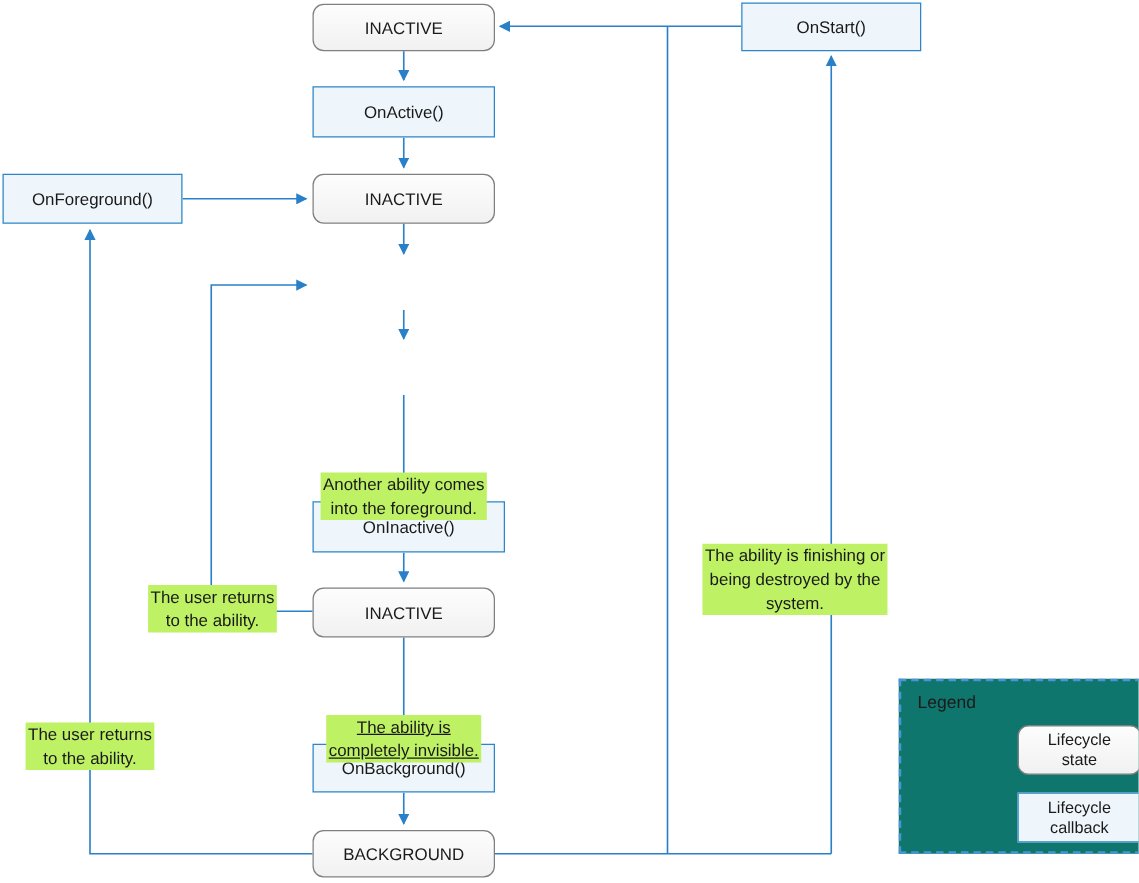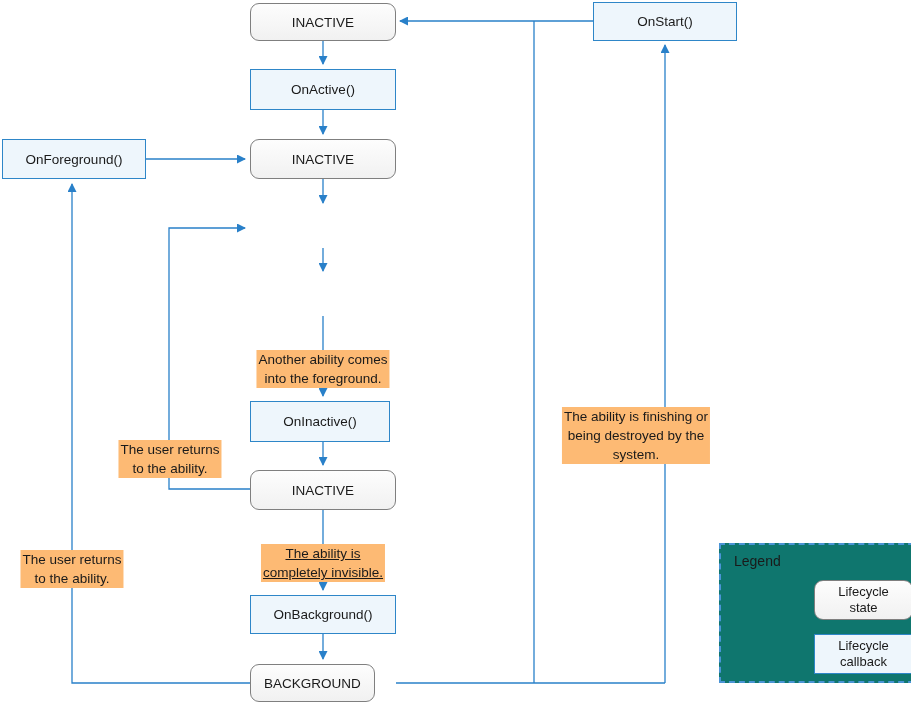--- a/index.html
+++ b/index.html
@@ -33,22 +33,23 @@
     border: 1px solid #2e86c8;
     background: #eef6fc;
   }
 
   .edge-label {
     position: absolute;
     font-size: 13.5px;
     line-height: 19px;
     text-align: center;
     white-space: pre-line;
-    background: #fdba74;
+    background: #bef264;
     padding: 0 2px;
+    margin-top: 28px;
   }
   .edge-label.left-align { text-align: left; }
   .centered { transform: translateX(-50%); }
 
   .legend {
     position: absolute;
     left: 719px; top: 543px;
     width: 215px; height: 140px;
     box-sizing: border-box;
     border: 2px dashed #4a94d6;
@@ -108,27 +109,27 @@
   </svg>
 
   <div class="node state" style="left:250px; top:3px; width:146px; height:38px;">INACTIVE</div>
 
   <div class="node callback" style="left:250px; top:69px; width:146px; height:41px;">OnActive()</div>
 
   <div class="node state" style="left:250px; top:139px; width:146px; height:40px;">INACTIVE</div>
 
 
 
-  <div class="node callback" style="left:250px; top:401px; width:140px; height:41px;">OnInactive()</div>
+  <div class="node callback" style="left:250px; top:401px; width:154px; height:41px;">OnInactive()</div>
 
   <div class="node state" style="left:250px; top:470px; width:146px; height:40px;">INACTIVE</div>
 
   <div class="node callback" style="left:250px; top:595px; width:146px; height:39px;">OnBackground()</div>
 
-  <div class="node state" style="left:250px; top:664px; width:125px; height:38px;">BACKGROUND</div>
+  <div class="node state" style="left:250px; top:664px; width:146px; height:38px;">BACKGROUND</div>
 
   <div class="node callback" style="left:2px; top:139px; width:144px; height:40px;">OnForeground()</div>
 
   <div class="node callback" style="left:593px; top:2px; width:144px; height:39px;">OnStart()</div>
 
   <div class="edge-label centered" style="left:323px; top:350px;">Another ability comes
 into the foreground.</div>
 
   <div class="edge-label centered" style="left:170px; top:440px;">The user returns
 to the ability.</div>

